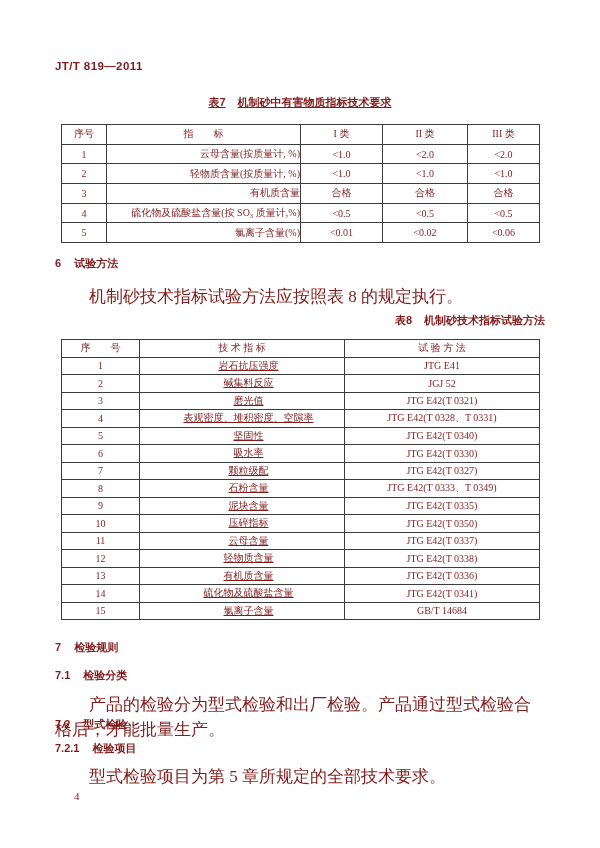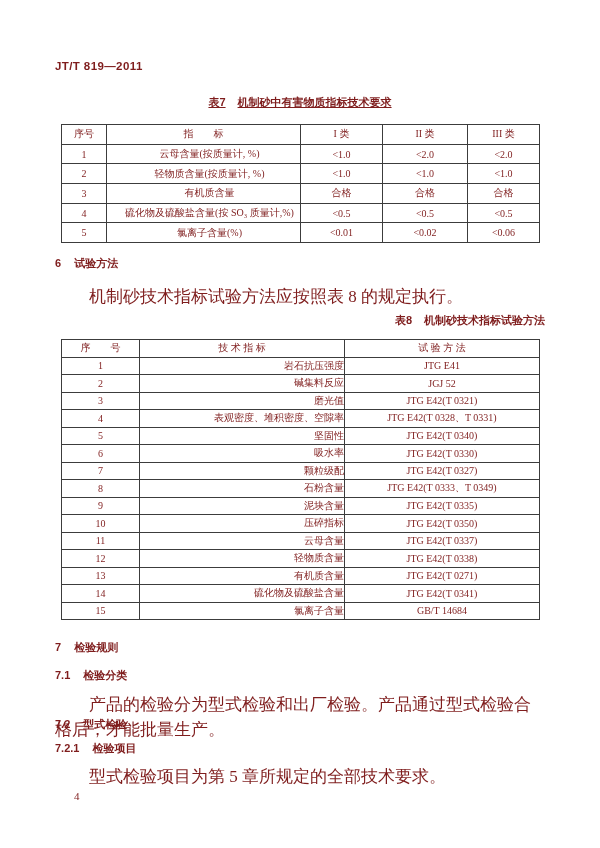--- a/index.html
+++ b/index.html
@@ -34,24 +34,24 @@
   }
   table.std th, table.std td {
     border:1px solid #3c3c3c;
     text-align:center; vertical-align:middle;
     font-weight:normal; padding:0;
     overflow:hidden; white-space:nowrap;
   }
   table.std { border:1.5px solid #222; }
   #table7 { top:124px; }
   #table7 tr { height:19.7px; }
-  #table7 tbody td:nth-child(2) { text-align:center; padding-left:12px; }
+  #table7 tbody td:nth-child(2) { text-align:right; padding-left:12px; }
   #table8 { top:339px; }
   #table8 tr { height:17.5px; }
-  #table8 tbody td:nth-child(2) { text-align:right; padding-left:13px; }
+  #table8 tbody td:nth-child(2) { text-align:center; padding-left:13px;text-decoration:underline; }
 
   .heading {
     position:absolute; left:55px;
     font-family:"Liberation Sans","DejaVu Sans",sans-serif;
     font-weight:bold; font-size:11px;
   }
   .heading .num { margin-right:13px; }
   #sec6  { top:256px; }
   #sec7  { top:640px; }
   #sec71 { top:668px; }
@@ -219,21 +219,21 @@
           <td>JTG E42(T 0337)</td>
         </tr>
         <tr>
           <td>12</td>
           <td>轻物质含量</td>
           <td>JTG E42(T 0338)</td>
         </tr>
         <tr>
           <td>13</td>
           <td>有机质含量</td>
-          <td>JTG E42(T 0271)</td>
+          <td>JTG E42(T 0336)</td>
         </tr>
         <tr>
           <td>14</td>
           <td>硫化物及硫酸盐含量</td>
           <td>JTG E42(T 0341)</td>
         </tr>
         <tr>
           <td>15</td>
           <td>氯离子含量</td>
           <td>GB/T 14684</td>

